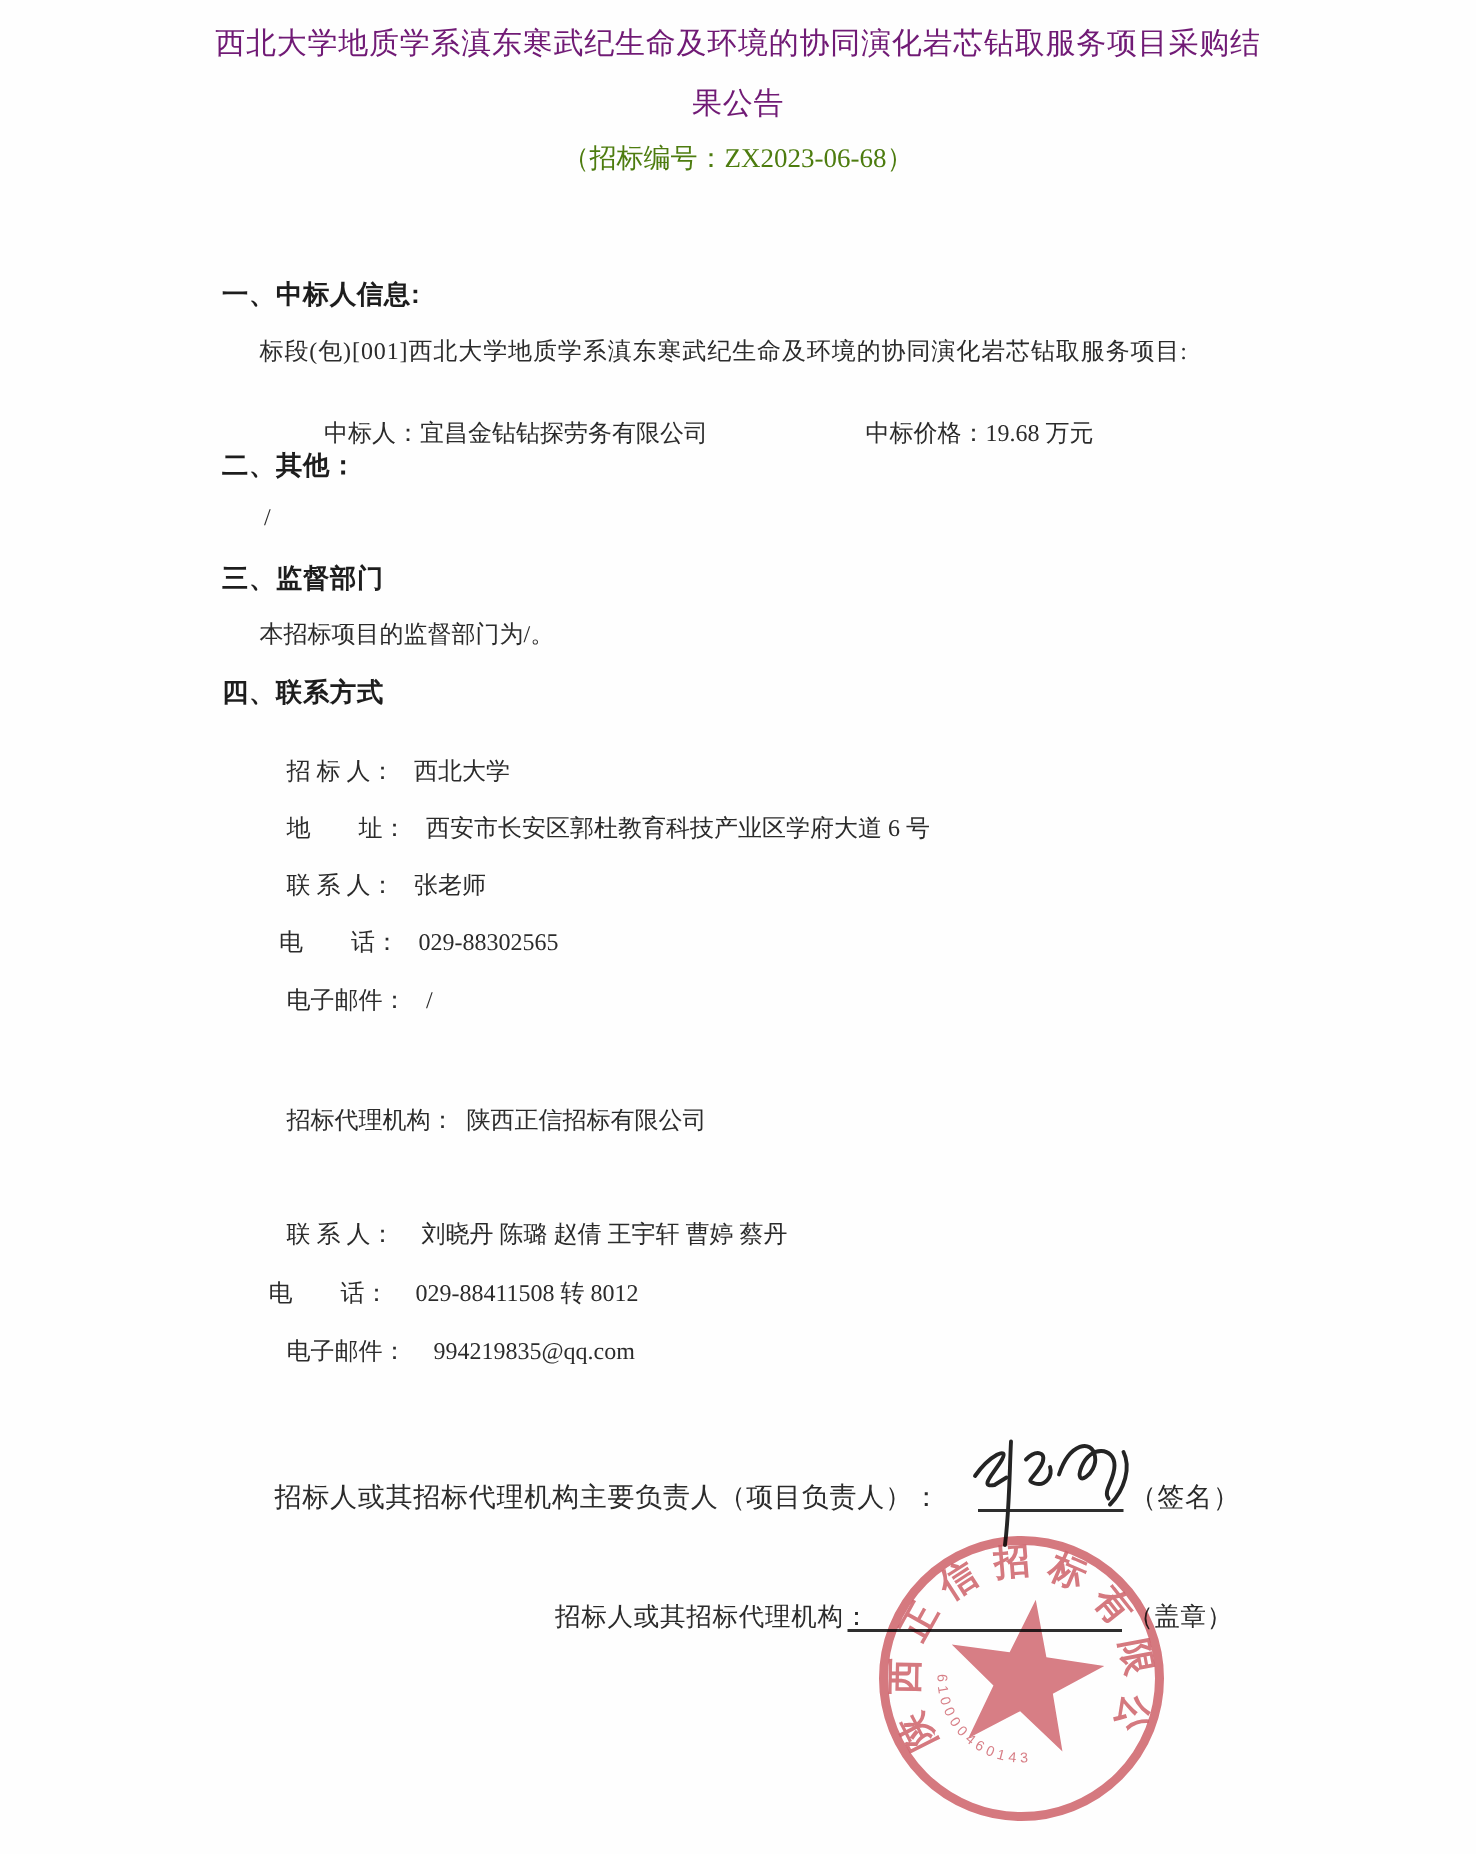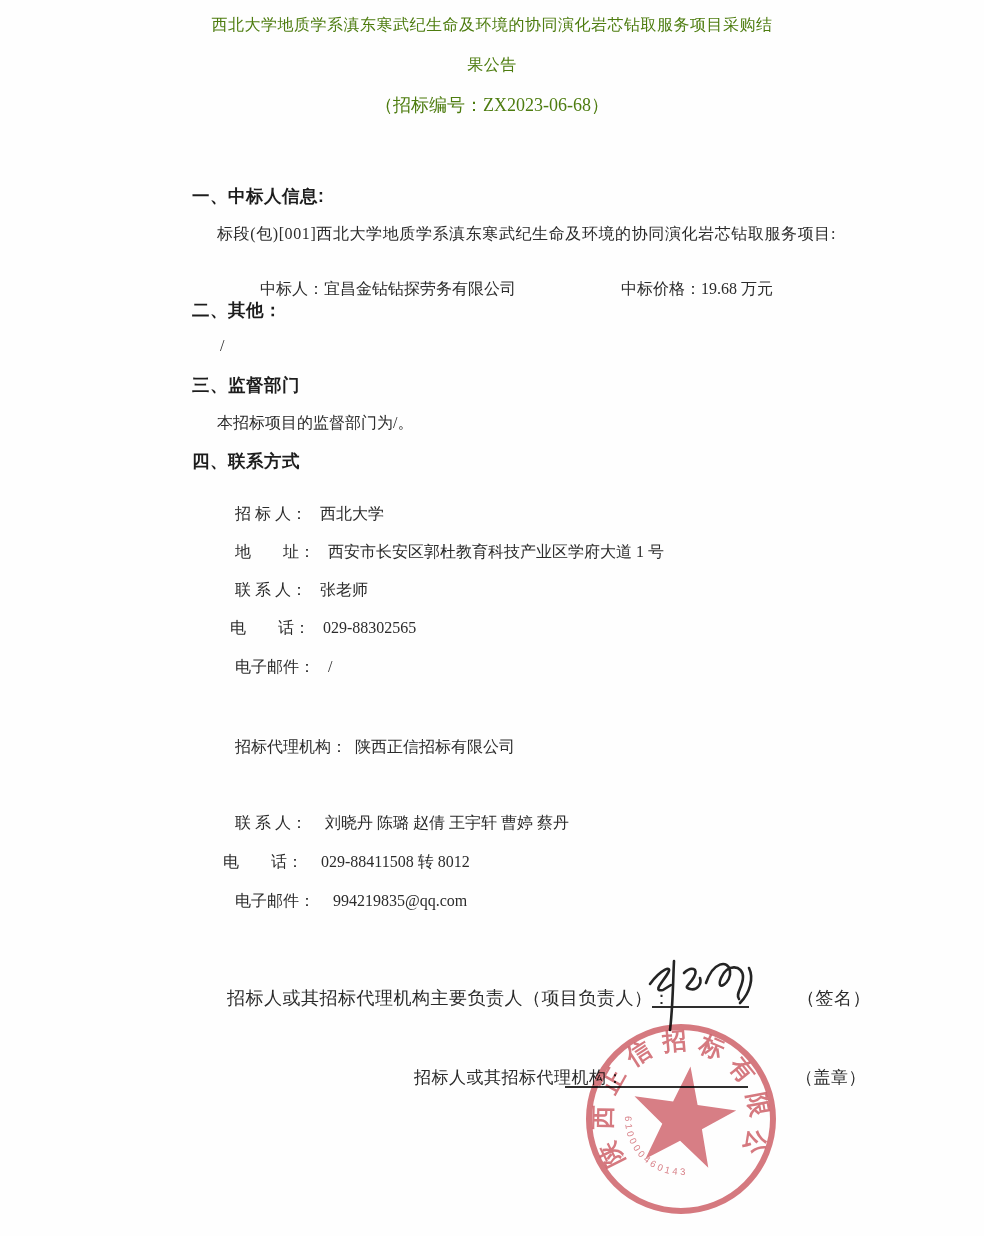--- a/index.html
+++ b/index.html
@@ -6,23 +6,23 @@
   html,body { background:#ffffff; }
   .page {
     position:relative;
     width:984px; height:1236px;
     margin:0 auto;
     background:#fefefe;
     font-family:"Liberation Serif","DejaVu Serif",serif;
     color:#2b2b2b;
     overflow:hidden;
   }
-  .abs { position:absolute; white-space:pre;margin-left:44px; }
+  .abs { position:absolute; white-space:pre; }
   .centerline { position:absolute; left:0; right:0; text-align:center; white-space:pre; }
-  .doc-title { font-size:16px; letter-spacing:0.5px; color:#4d7c0f; }
+  .doc-title { font-size:20px; letter-spacing:0.5px; color:#701a75; }
   .tender-no { font-size:18px; color:#4d7c0f; }
   .sec-heading {
     font-family:"Liberation Sans","DejaVu Sans",sans-serif;
     font-weight:bold; font-size:17.5px; color:#1d1d1d;
     letter-spacing:0.5px;
   }
   .body-text { font-size:16px; color:#2b2b2b; }
   .lot-line { font-size:16px; letter-spacing:0.6px; }
   .contact-row { font-size:16px; }
   .contact-row .lbl { display:inline-block; white-space:pre; }
@@ -72,21 +72,21 @@
 
   <div class="abs sec-heading" style="left:148px; top:373px">三、监督部门</div>
   <div class="abs body-text" style="left:173px; top:413px">本招标项目的监督部门为/。</div>
 
   <div class="abs sec-heading" style="left:148px; top:449px">四、联系方式</div>
 
   <div class="abs contact-row" style="left:175px; top:486px">
     <span class="lbl">招 标 人：</span><span class="val">西北大学</span>
   </div>
   <div class="abs contact-row" style="left:175px; top:524px">
-    <span class="lbl">地　　址：</span><span class="val">西安市长安区郭杜教育科技产业区学府大道 1 号</span>
+    <span class="lbl">地　　址：</span><span class="val">西安市长安区郭杜教育科技产业区学府大道 6 号</span>
   </div>
   <div class="abs contact-row" style="left:175px; top:562px">
     <span class="lbl">联 系 人：</span><span class="val">张老师</span>
   </div>
   <div class="abs contact-row" style="left:170px; top:600px">
     <span class="lbl">电　　话：</span><span class="val">029-88302565</span>
   </div>
   <div class="abs contact-row agency-row" style="left:175px; top:719px">
     <span class="lbl">招标代理机构：</span><span class="val" style="margin-left:8px">陕西正信招标有限公司</span>
   </div>

